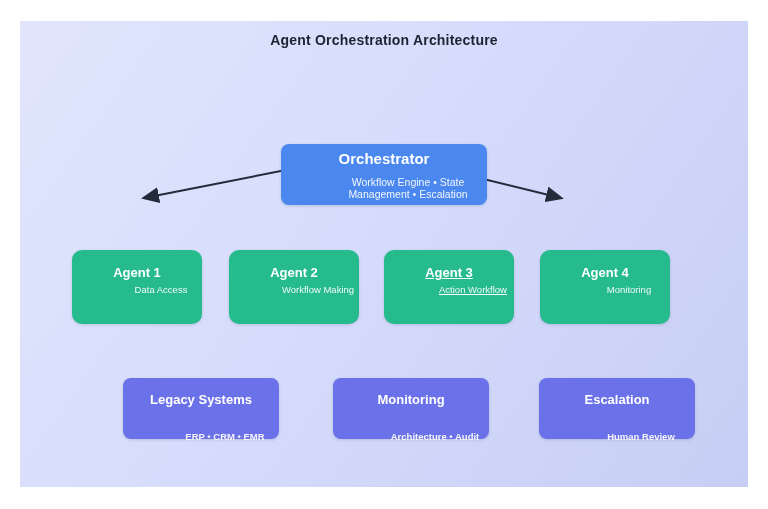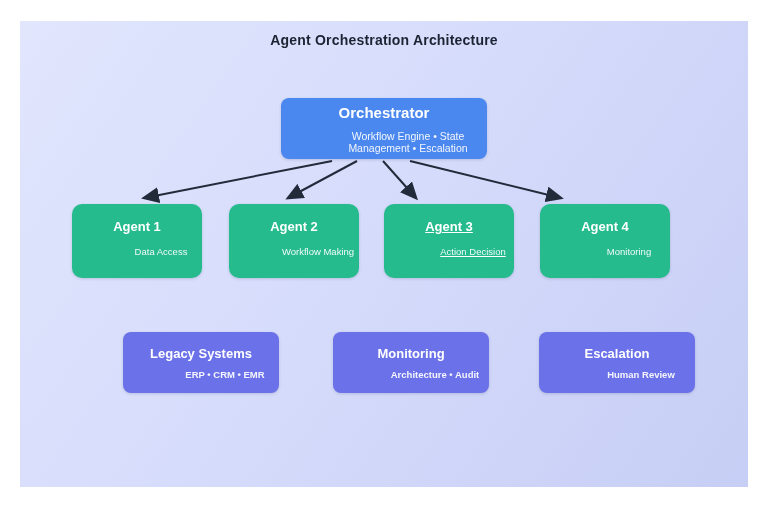--- a/index.html
+++ b/index.html
@@ -26,20 +26,21 @@
   }
 
   .node {
     position: absolute;
     display: flex;
     flex-direction: column;
     align-items: center;
     color: #ffffff;
     text-align: center;
     box-shadow: 0 1px 3px rgba(40,50,90,0.18);
+    margin-top: 46px;
   }
 
   .node-title { font-weight: bold; }
   .node-sub { color: rgba(255,255,255,0.93); padding-left: 48px; }
 
   .orchestrator {
     left: 261px; top: 77px;
     width: 206px; height: 61px;
     background: #4a87ee;
     border-radius: 8px;
@@ -48,36 +49,36 @@
   }
   .orchestrator .node-title { font-size: 15px; }
   .orchestrator .node-sub { font-size: 10.5px; }
 
   .agent {
     top: 183px;
     width: 130px; height: 74px;
     background: #26bb8c;
     border-radius: 10px;
     padding-top: 15px;
-    gap: 12px;
+    gap: 4px;
   }
   .agent .node-title { font-size: 13px; }
   .agent .node-sub { font-size: 9.5px; }
   .agent-1 { left: 52px; }
   .agent-2 { left: 209px; }
   .agent-3 { left: 364px; text-decoration: underline; }
   .agent-4 { left: 520px; }
 
   .system {
     top: 311px;
     width: 156px; height: 61px;
     background: #6b71e8;
     border-radius: 8px;
     padding-top: 14px;
-    gap: 8px;
+    gap: 24px;
   }
   .system .node-title { font-size: 13px; }
   .system .node-sub { font-size: 9.5px; font-weight: bold; }
   .system-legacy { left: 103px; }
   .system-monitoring { left: 313px; }
   .system-escalation { left: 519px; }
 
   .arrows-layer {
     position: absolute;
     left: 0; top: 0;
@@ -116,21 +117,21 @@
     <div class="node-sub">Data Access</div>
   </div>
 
   <div class="node agent agent-2">
     <div class="node-title">Agent 2</div>
     <div class="node-sub">Workflow Making</div>
   </div>
 
   <div class="node agent agent-3">
     <div class="node-title">Agent 3</div>
-    <div class="node-sub">Action Decision</div>
+    <div class="node-sub">Action Workflow</div>
   </div>
 
   <div class="node agent agent-4">
     <div class="node-title">Agent 4</div>
     <div class="node-sub">Monitoring</div>
   </div>
 
   <div class="node system system-legacy">
     <div class="node-title">Legacy Systems</div>
     <div class="node-sub">ERP • CRM • EMR</div>

